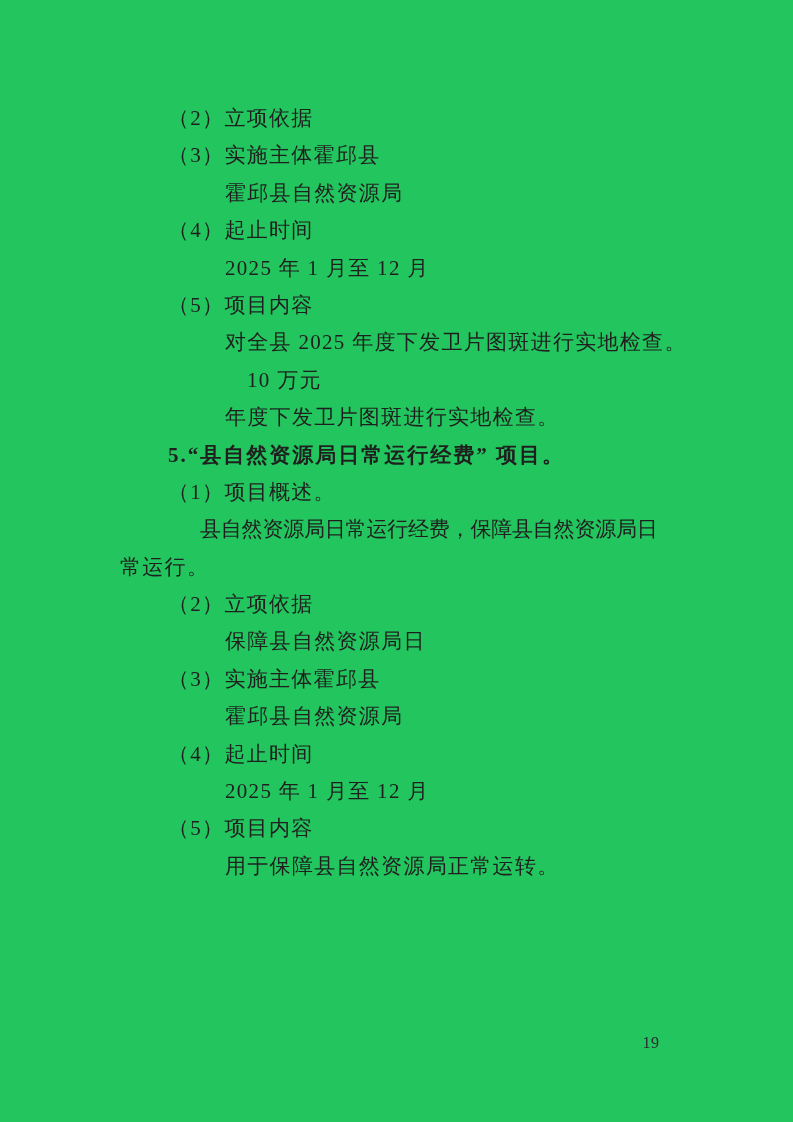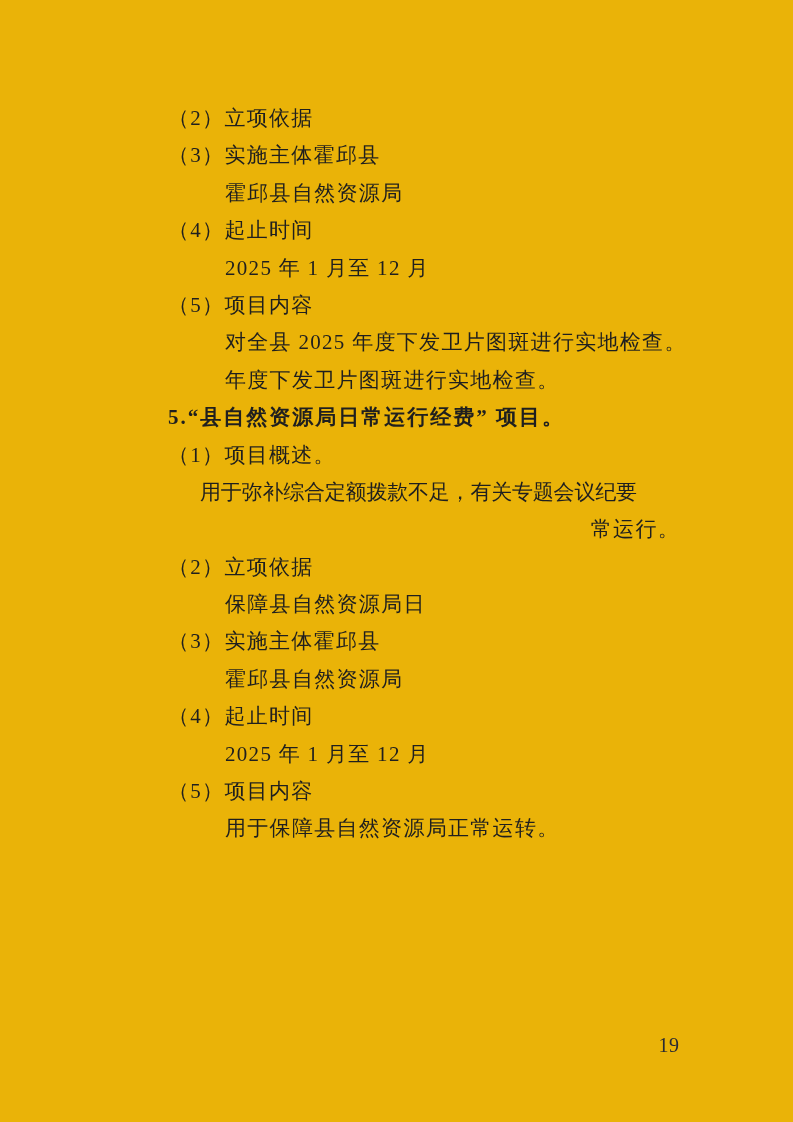--- a/index.html
+++ b/index.html
@@ -11,21 +11,21 @@
     width: 793px;
     height: 1122px;
     font-family: "Liberation Serif", "DejaVu Serif", serif;
     color: #1f1f1f;
     overflow: hidden;
   }
   .doc-page {
     position: relative;
     width: 793px;
     height: 1122px;
-    background: #eab308;
+    background: #22c55e;
   }
   .doc-content {
     position: absolute;
     left: 120px;
     top: 100px;
     width: 560px;
   }
   .line {
     height: 37.4px;
     line-height: 37.4px;
@@ -38,48 +38,49 @@
   .indent-deep    { padding-left: 127px; }
   .heading {
     padding-left: 48px;
     font-weight: bold;
     letter-spacing: 2px;
   }
   .para-first {
     padding-left: 80px;
     letter-spacing: -0.2px;
   }
-  .para-cont { padding-left: 0; text-align: right; }
+  .para-cont { padding-left: 0; }
   .page-number {
     position: absolute;
     top: 1034px;
-    left: 649px;
+    left: 631px;
     width: 40px;
     text-align: center;
-    font-size: 20px;
+    font-size: 16px;
     letter-spacing: 0.5px;
     color: #2a2a33;
   }
 </style>
 </head>
 <body>
 
 <div class="doc-page">
   <div class="doc-content">
     <div class="line indent-item">（2）立项依据</div>
     <div class="line indent-item">（3）实施主体霍邱县</div>
     <div class="line indent-content">霍邱县自然资源局</div>
     <div class="line indent-item">（4）起止时间</div>
     <div class="line indent-content">2025 年 1 月至 12 月</div>
     <div class="line indent-item">（5）项目内容</div>
     <div class="line indent-content">对全县 2025 年度下发卫片图斑进行实地检查。</div>
+    <div class="line indent-deep">10 万元</div>
     <div class="line indent-content">年度下发卫片图斑进行实地检查。</div>
     <div class="line heading">5.“县自然资源局日常运行经费” 项目。</div>
     <div class="line indent-item">（1）项目概述。</div>
-    <div class="line para-first">用于弥补综合定额拨款不足，有关专题会议纪要</div>
+    <div class="line para-first">县自然资源局日常运行经费，保障县自然资源局日</div>
     <div class="line para-cont">常运行。</div>
     <div class="line indent-item">（2）立项依据</div>
     <div class="line indent-content">保障县自然资源局日</div>
     <div class="line indent-item">（3）实施主体霍邱县</div>
     <div class="line indent-content">霍邱县自然资源局</div>
     <div class="line indent-item">（4）起止时间</div>
     <div class="line indent-content">2025 年 1 月至 12 月</div>
     <div class="line indent-item">（5）项目内容</div>
     <div class="line indent-content">用于保障县自然资源局正常运转。</div>
   </div>

